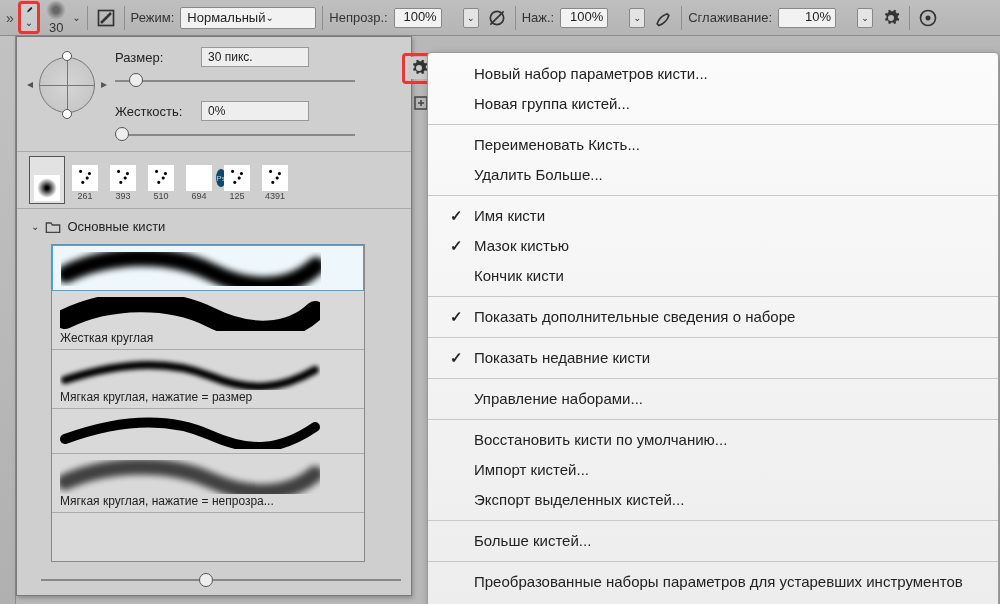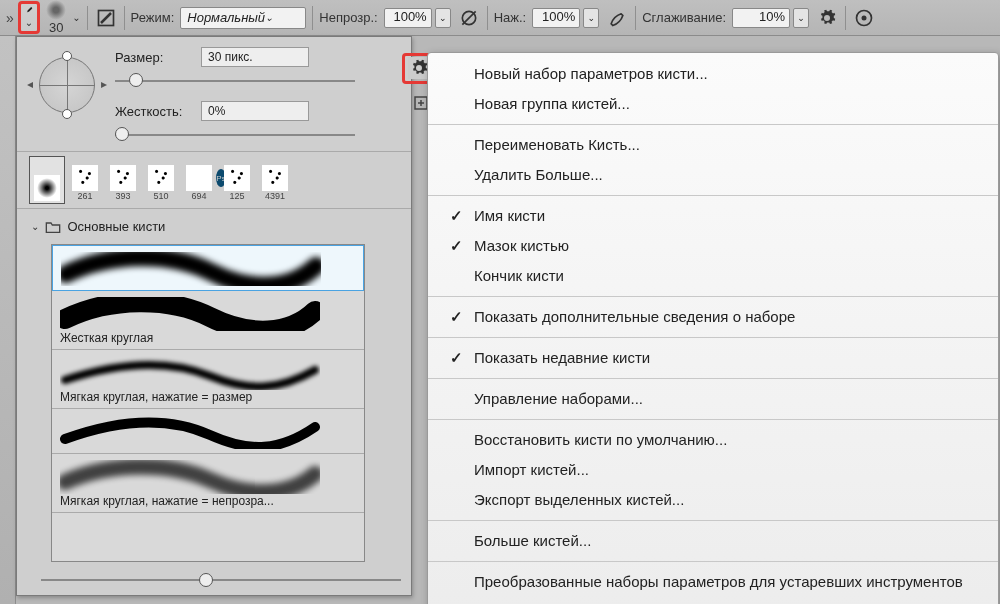--- a/index.html
+++ b/index.html
@@ -8,22 +8,22 @@
   
   .top-toolbar { height: 36px; background: linear-gradient(#bfbfbf, #b5b5b5); border-bottom: 1px solid #8b8b8b; display: flex; align-items: center; padding: 0 4px; gap: 6px; }
   .tool-btn, .brush-slot, .dd-chevron { display: inline-flex; align-items: center; justify-content: center; }
   .hl-red { border: 3px solid #e53935; border-radius: 4px; padding: 2px 4px; background: rgba(232,232,232,.4); }
   .hl-red-sm { border: 3px solid #e53935; border-radius: 4px; padding: 1px 3px; }
   .brush-icon { width: 20px; height: 20px; }
   .chev { font-size: 10px; color: #333; }
   .divider { width: 1px; height: 24px; background: #8f8f8f; }
   .brush-dot { width: 20px; height: 20px; border-radius: 50%; background: radial-gradient(circle at center,#666 20%, rgba(0,0,0,0) 70%); }
   .small-label { font-size: 13px; color: #333; }
-  .mode-dd { width: 126px; height: 22px; background: #f2f2f2; border: 1px solid #888; font-size: 13px; display: flex; align-items: center; justify-content: flex-start; padding: 0 6px; border-radius: 2px; font-style: italic; }
-  .pct-box { display: flex; align-items: center; gap: 3px; }
+  .mode-dd { width: 136px; height: 22px; background: #f2f2f2; border: 1px solid #888; font-size: 13px; display: flex; align-items: center; justify-content: flex-start; padding: 0 6px; border-radius: 2px; }
+  .pct-box { display: flex; align-items: center; gap: 21px; }
   .pct-input { width: 48px; height: 20px; background: #f2f2f2; border: 1px solid #888; font-size: 13px; text-align: right; padding: 0 4px; border-radius: 2px; }
   .mini-chev { width: 16px; height: 20px; border: 1px solid #888; background: #e4e4e4; display: inline-flex; align-items: center; justify-content: center; font-size: 9px; border-radius: 2px; }
   .icon-btn { width: 24px; height: 24px; display: inline-flex; align-items: center; justify-content: center; }
   .gear-icon { width: 18px; height: 18px; }
   .dbl-chevron { font-size: 14px; color: #444; letter-spacing: -4px; padding: 0 2px; }
 
   
   .brush-panel { position: absolute; top: 36px; left: 16px; width: 396px; height: 560px; background: #cfcfcf; border: 1px solid #7a7a7a; box-shadow: 1px 2px 4px rgba(0,0,0,.25); }
   .bp-head { display: flex; padding: 10px 12px 6px 12px; gap: 10px; position: relative; }
   .bp-ang { width: 76px; height: 76px; position: relative; }

